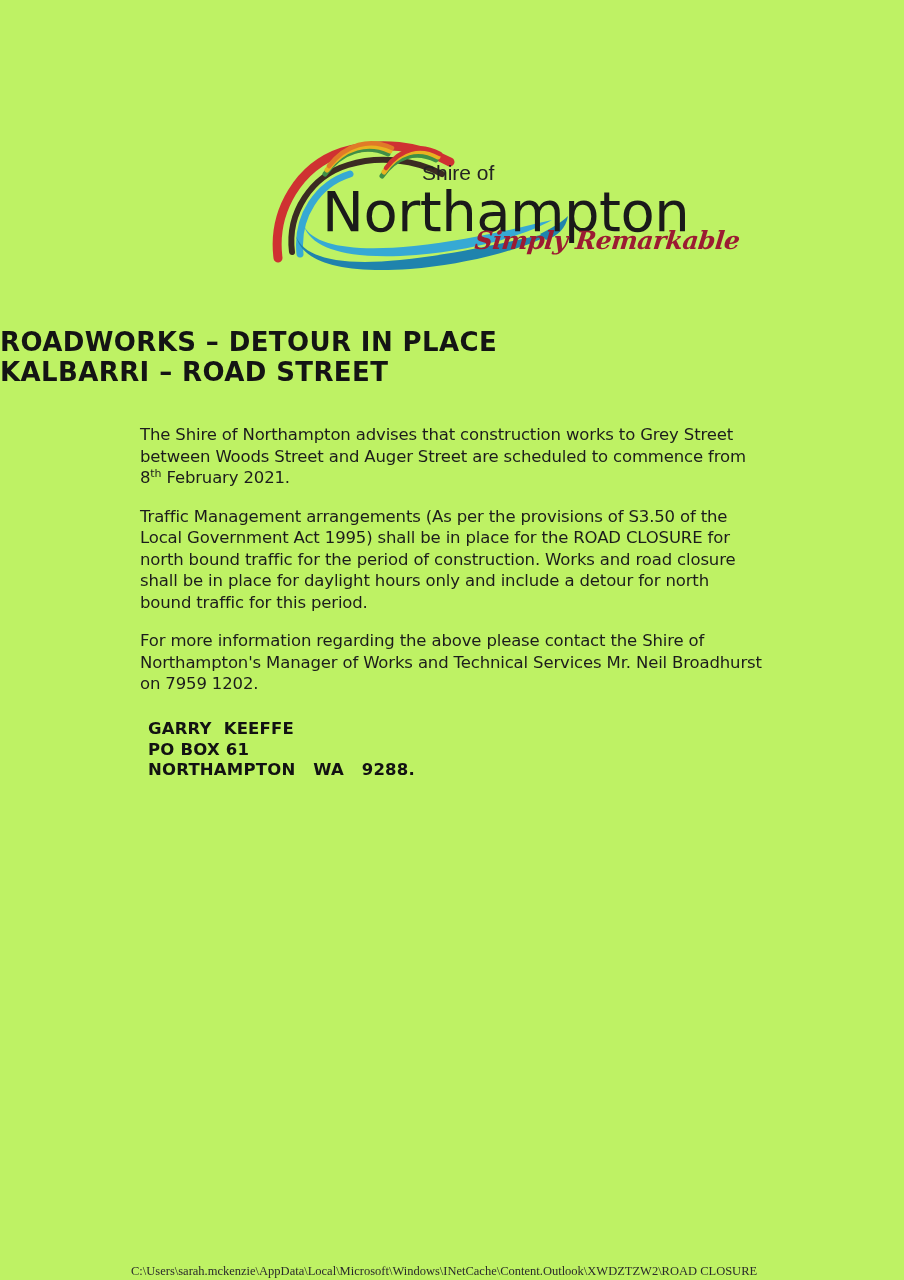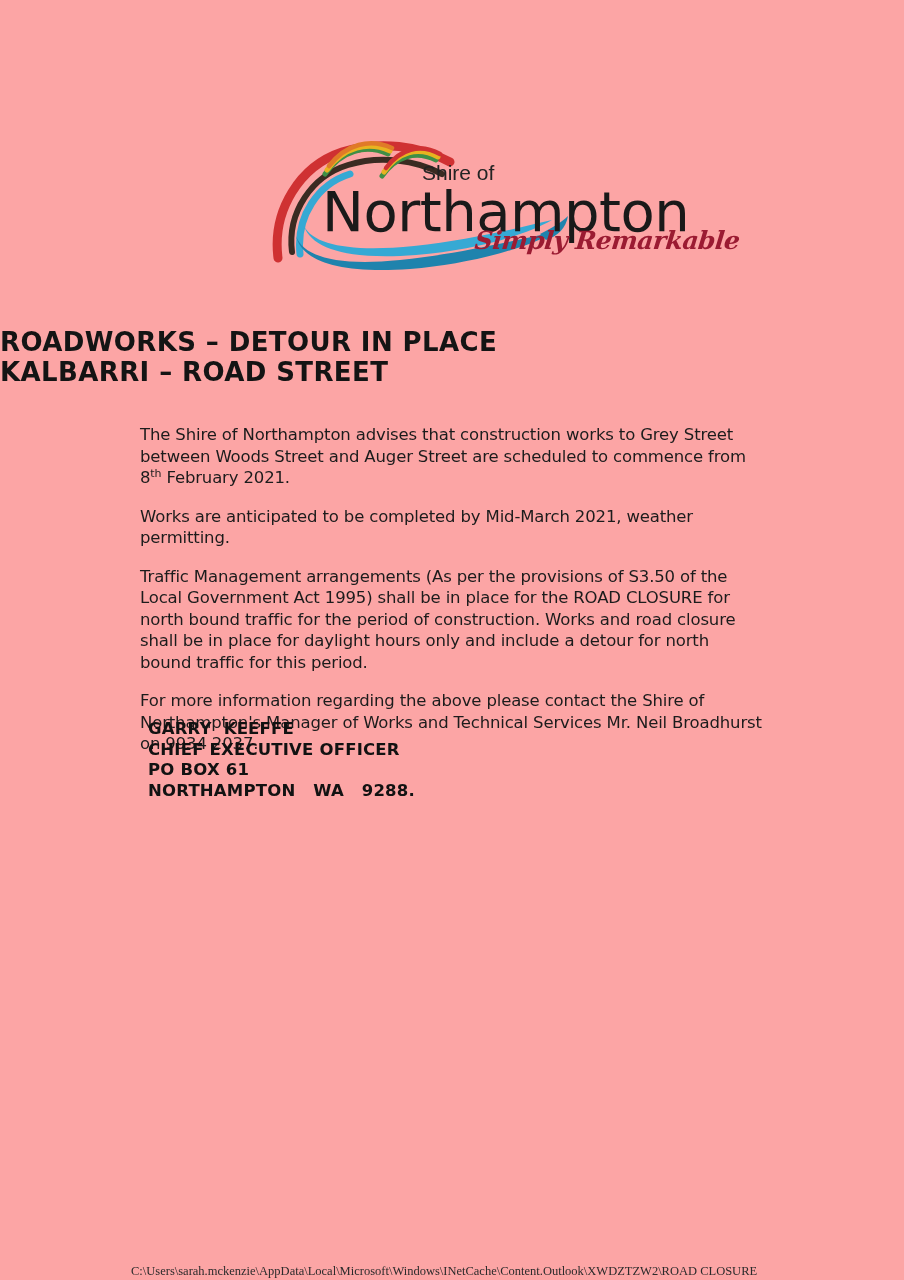--- a/index.html
+++ b/index.html
@@ -9,21 +9,21 @@
   }
   body {
     font-family: "Liberation Sans", sans-serif;
     -webkit-font-smoothing: antialiased;
   }
 
   .page {
     position: relative;
     width: 904px;
     height: 1280px;
-    background: #fca5a5;
+    background: #bef264;
     overflow: hidden;
     box-sizing: border-box;
   }
 
   
   .logo-block {
     position: absolute;
     left: 270px;
     top: 140px;
     width: 380px;
@@ -183,30 +183,28 @@
   </div>
 
   <div class="title-block">
     <div class="title-line">ROADWORKS – DETOUR IN PLACE</div>
     <div class="title-line">KALBARRI – ROAD STREET</div>
   </div>
 
   <div class="body-block">
     <p class="para"><span>The Shire of Northampton advises that construction works to Grey Street between Woods Street and Auger Street are scheduled to commence from 8</span><span class="sup">th</span><span> February 2021.</span></p>
 
-    <p class="para">Works are anticipated to be completed by Mid-March 2021, weather permitting.</p>
 
     <p class="para">Traffic Management arrangements (As per the provisions of S3.50 of the Local Government Act 1995) shall be in place for the ROAD CLOSURE for north bound traffic for the period of construction. Works and road closure shall be in place for daylight hours only and include a detour for north bound traffic for this period.</p>
 
-    <p class="para">For more information regarding the above please contact the Shire of Northampton's Manager of Works and Technical Services Mr. Neil Broadhurst on 9934 2037.</p>
+    <p class="para">For more information regarding the above please contact the Shire of Northampton's Manager of Works and Technical Services Mr. Neil Broadhurst on 7959 1202.</p>
   </div>
 
   <div class="sign-block">
     <div class="sign-line">GARRY  KEEFFE</div>
-    <div class="sign-line">CHIEF EXECUTIVE OFFICER</div>
     <div class="sign-line">PO BOX 61</div>
     <div class="sign-line">NORTHAMPTON   WA   9288.</div>
   </div>
 
   <div class="footer-block">
     <div class="footer-text">C:\Users\sarah.mckenzie\AppData\Local\Microsoft\Windows\INetCache\Content.Outlook\XWDZTZW2\ROAD CLOSURE ADVERT_GREY STREET.doc</div>
   </div>
 
 </div>
 

